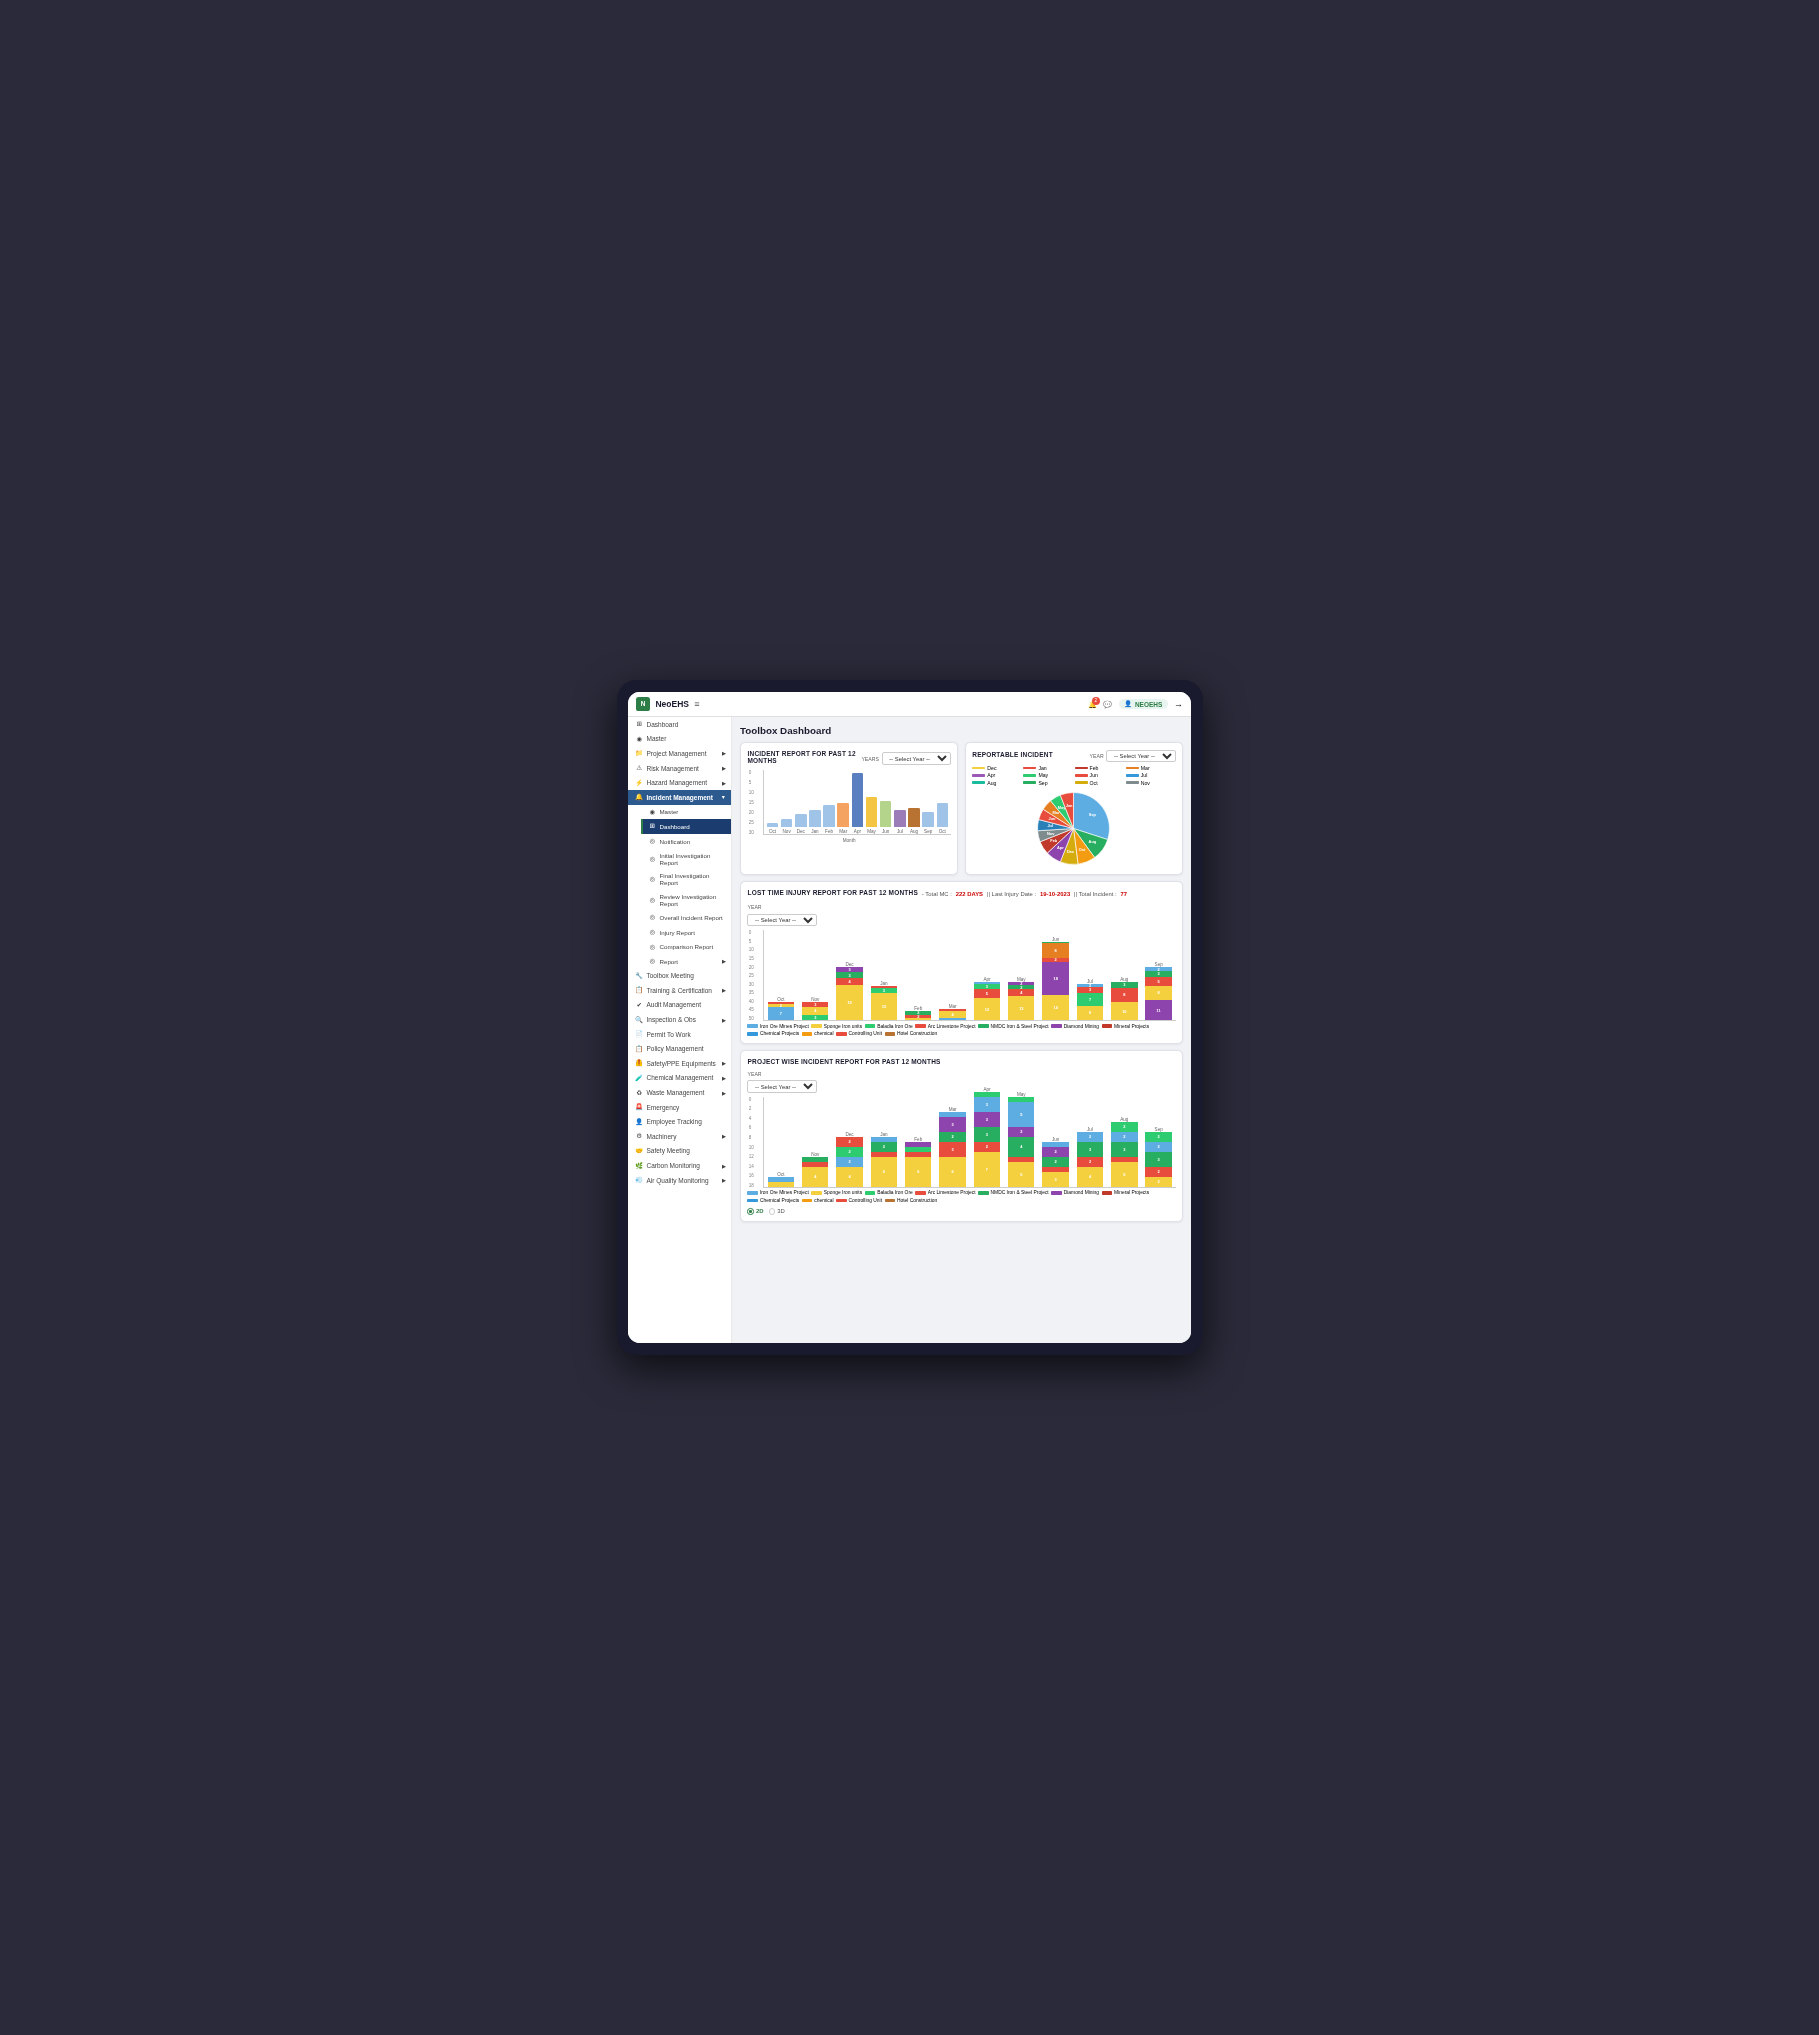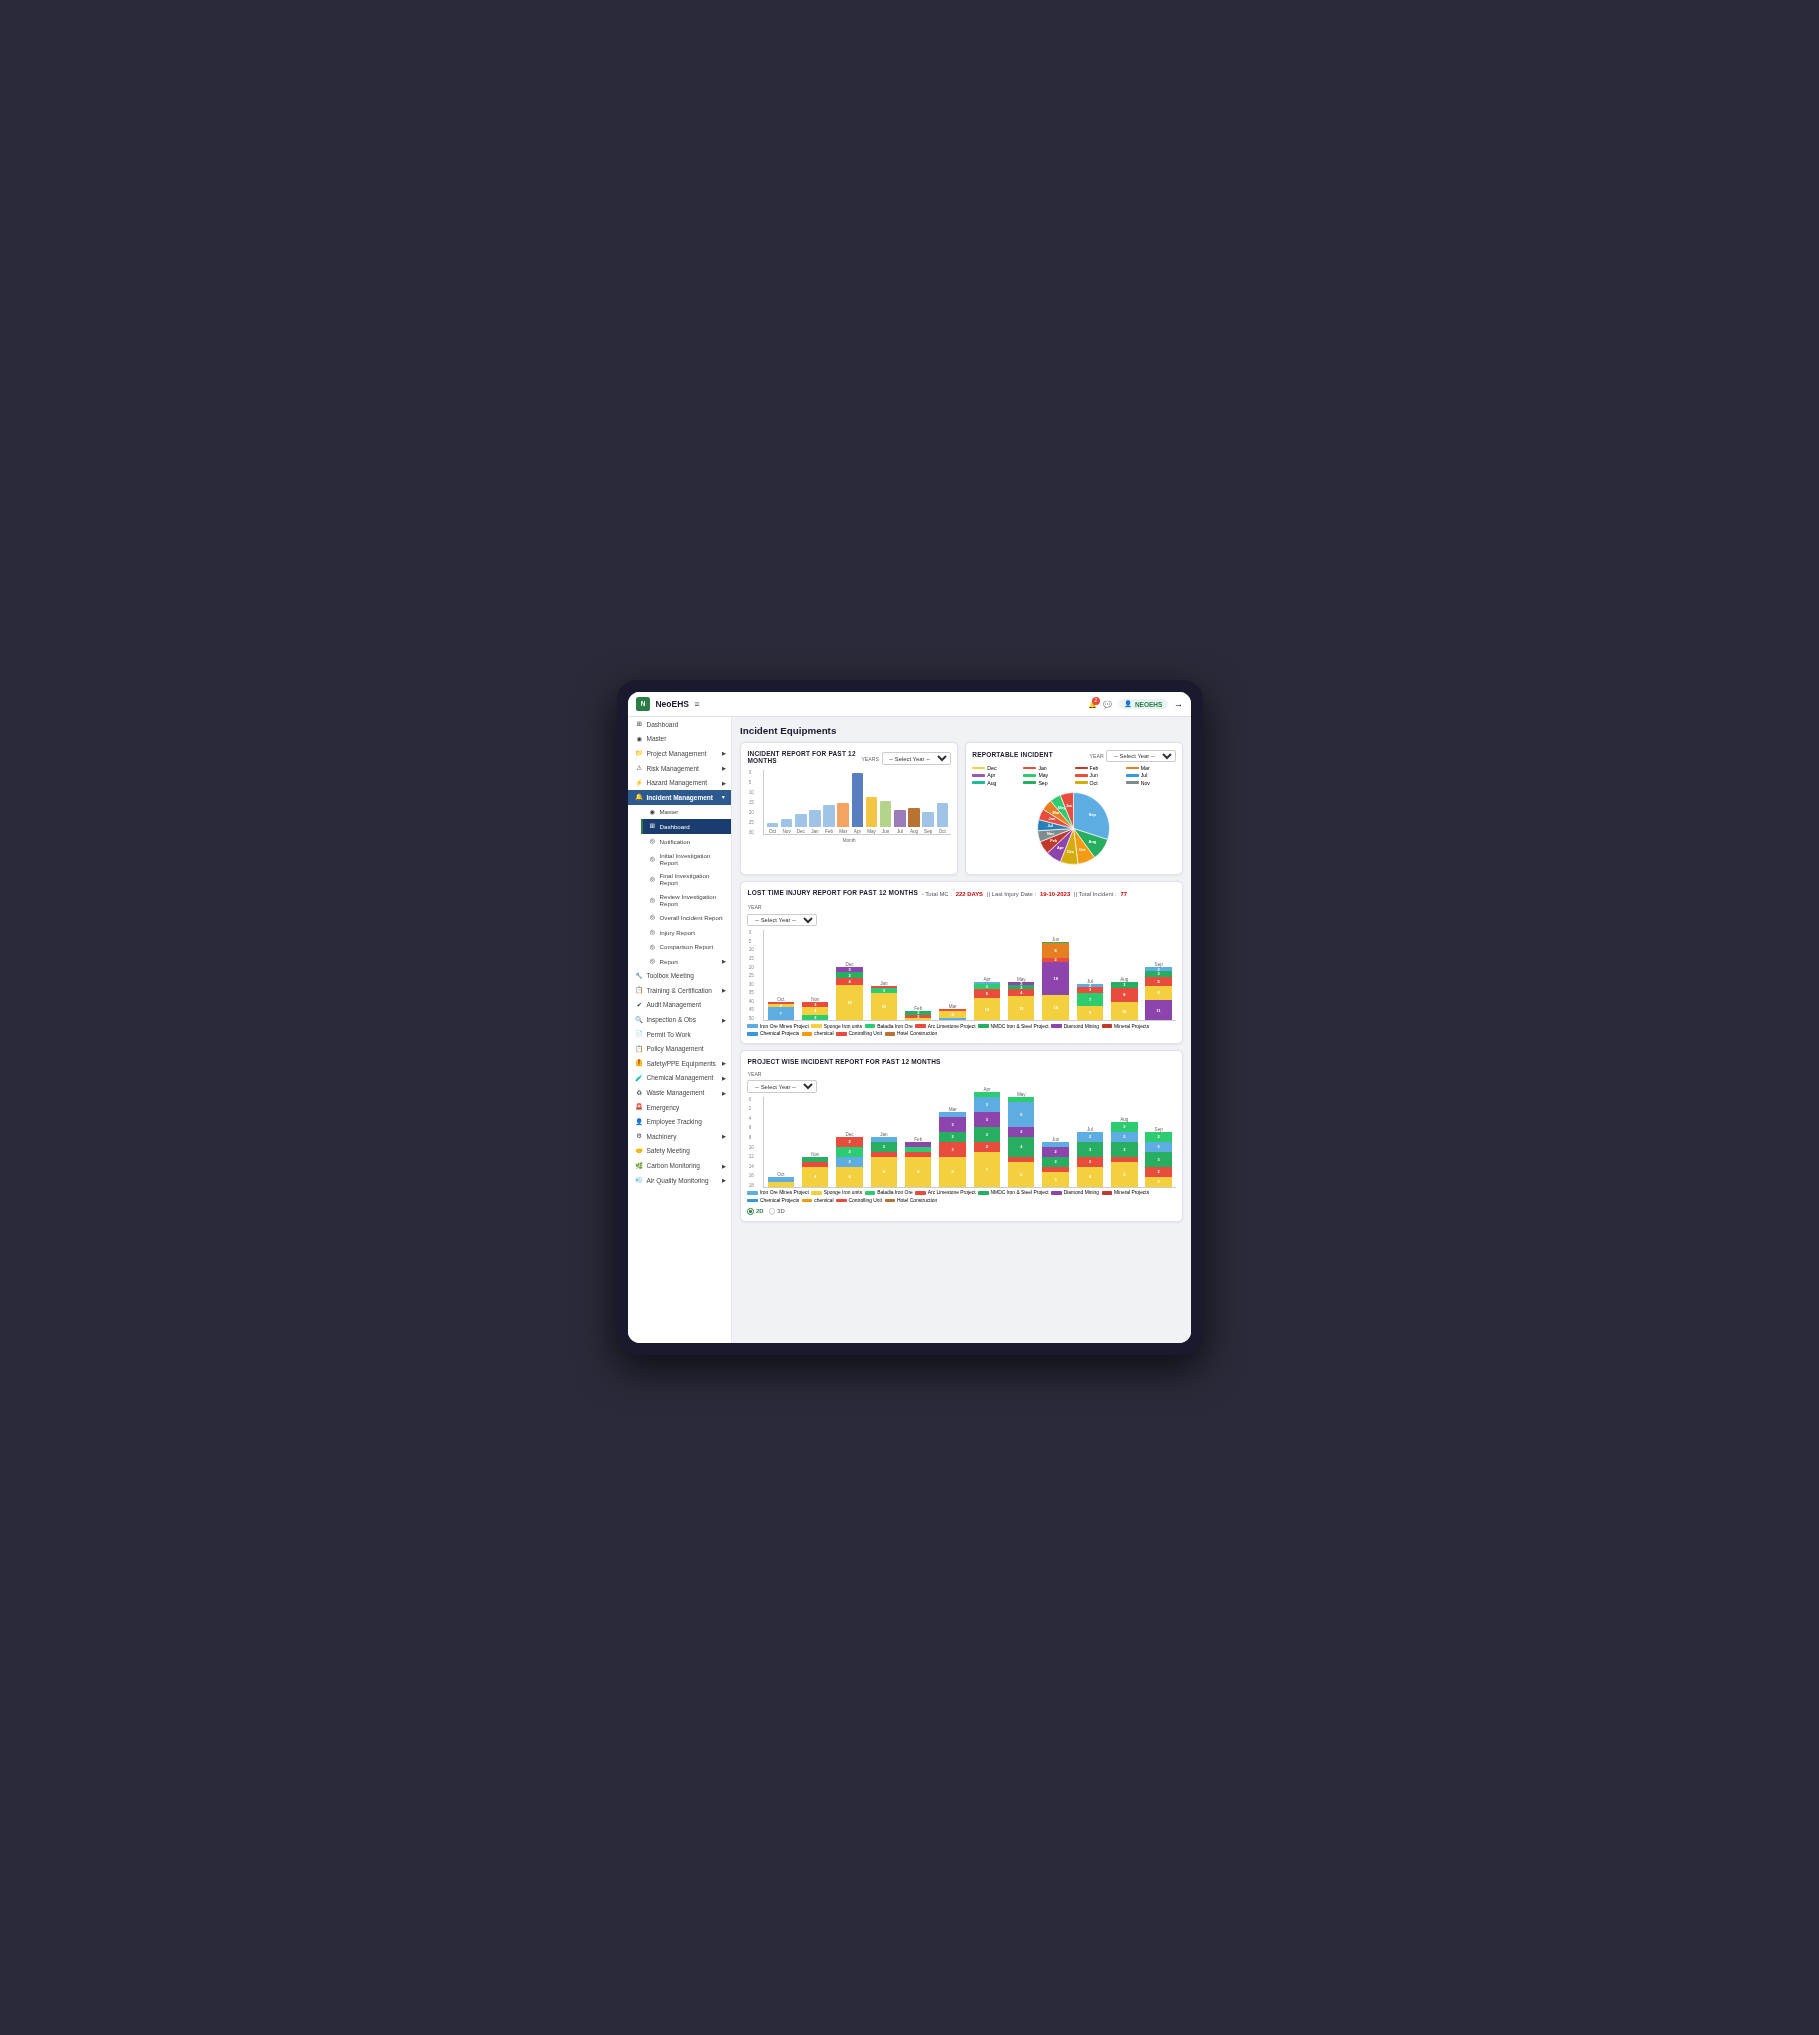--- a/index.html
+++ b/index.html
@@ -505,21 +505,21 @@
           <span class="arrow">▶</span>
         </div>
         <div class="sidebar-item">
           <span class="icon">💨</span>
           <span>Air Quality Monitoring</span>
           <span class="arrow">▶</span>
         </div>
       </div>
 
       <div class="main-content">
-        <div class="page-title">Incident Equipments</div>
+        <div class="page-title">Toolbox Dashboard</div>
 
         <div class="chart-row two-col">
 
           <div class="chart-panel">
             <div style="display:flex;justify-content:space-between;align-items:center;margin-bottom:2.6px;">
               <div class="panel-title">INCIDENT REPORT FOR PAST 12 MONTHS</div>
               <div style="display:flex;align-items:center;gap:2.6px;">
                 <span style="font-size:5.2px;color:#666;">YEARS</span>
                 <select class="small-select">
                   <option>-- Select Year --</option>

